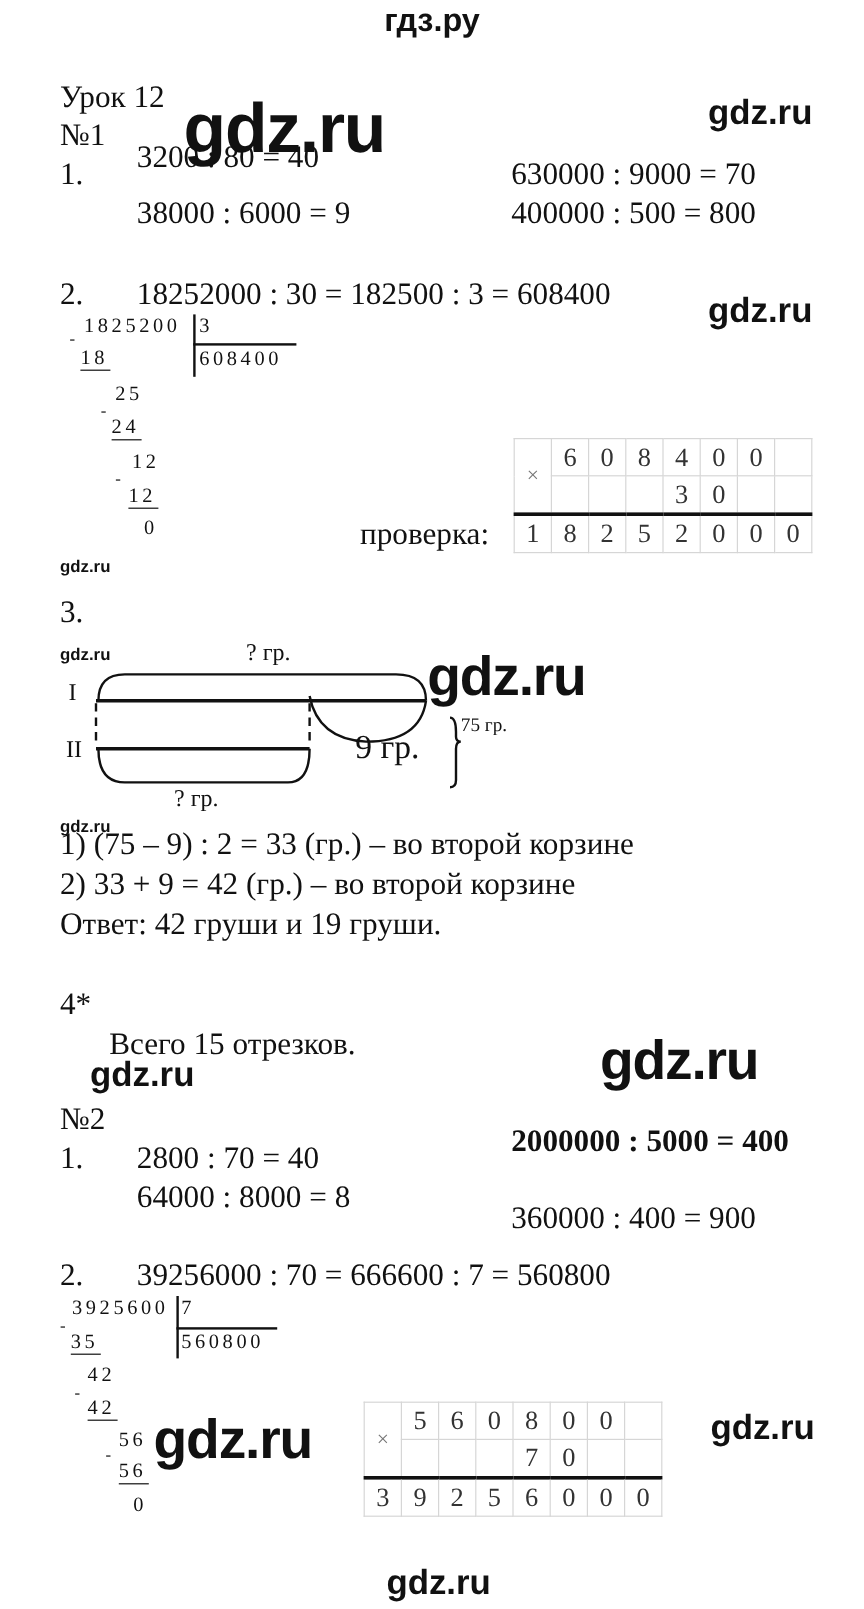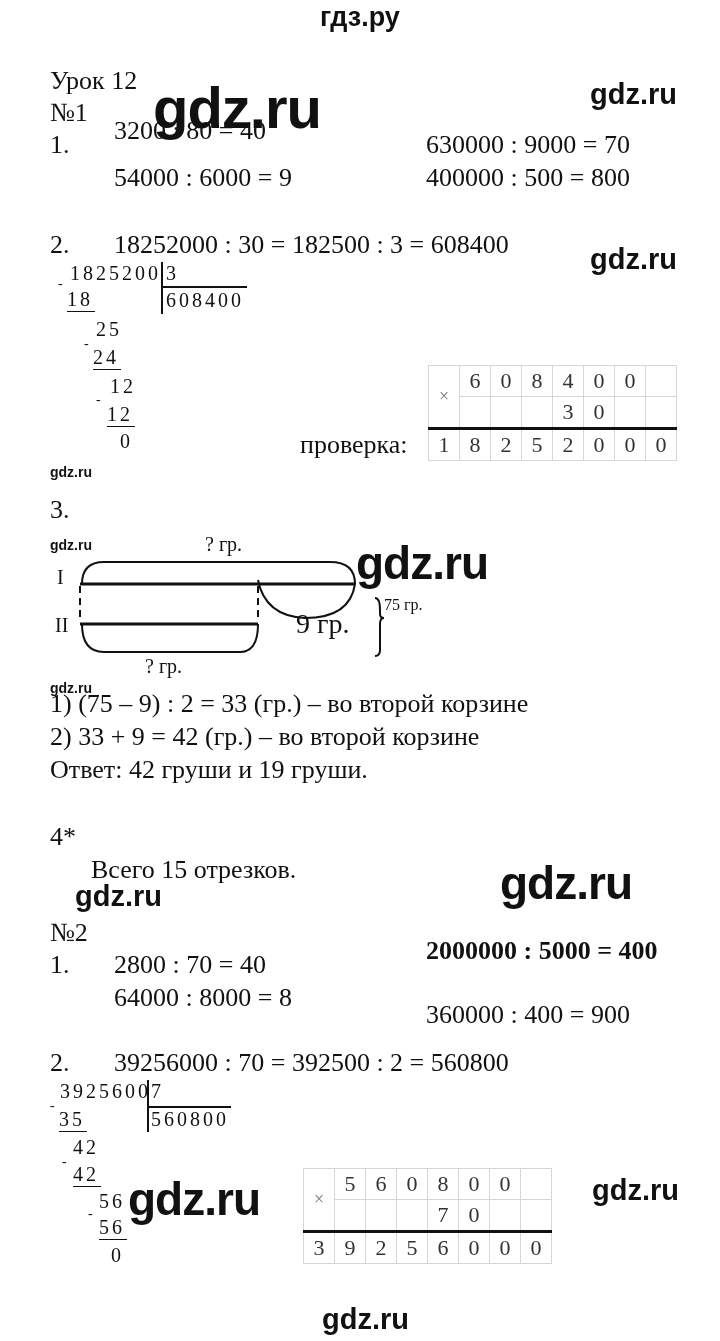--- a/index.html
+++ b/index.html
@@ -6,40 +6,40 @@
   body { width:720px; height:1341px; position:relative; overflow:hidden; color:#111; font-family:"Liberation Serif", serif; }
   .abs { position:absolute; white-space:nowrap; }
   .serif { font-family:"Liberation Serif", serif; }
   .sans { font-family:"Liberation Sans", sans-serif; font-weight:bold; }
   .wm-xl { font-size:58px; letter-spacing:-1px; }
   .wm-l { font-size:46px; letter-spacing:-1px; }
   .wm-m { font-size:29px; }
   .wm-xs { font-size:14px; }
   .txt { font-size:26px; }
   .bold { font-weight:normal; }
-  .ld { font-family:"Liberation Serif", serif; font-size:20px; letter-spacing:3px; }
+  .ld { font-family:"Liberation Serif", serif; font-size:17px; letter-spacing:3px; }
   .uline { border-bottom:1.5px solid #111; }
   .grid { position:absolute; border-collapse:collapse; font-family:"Liberation Serif", serif; font-size:22px; color:#333; }
   .grid td { width:30px; height:30px; border:1px solid #d6d6d6; text-align:center; padding:0; }
   .grid tr.res td { border-top:3px solid #111; }
   .grid td.x { color:#777; font-size:18px; }
 </style>
 </head>
 <body>
 
 <div class="abs sans wm-m" style="left:0;width:720px;text-align:center;top:2px;font-size:27px;">гдз.ру</div>
 
 <div class="abs serif bold txt" style="left:50px;top:66px;">Урок 12</div>
 <div class="abs sans wm-xl" style="left:153px;top:74px;">gdz.ru</div>
 <div class="abs sans wm-m" style="left:590px;top:78px;">gdz.ru</div>
 <div class="abs serif bold txt" style="left:50px;top:98px;">№1</div>
 
 <div class="abs txt" style="left:50px;top:130px;">1.</div>
 <div class="abs txt" style="left:114px;top:116px;">3200 : 80 = 40</div>
-<div class="abs txt" style="left:114px;top:163px;">54000 : 6000 = 9</div>
+<div class="abs txt" style="left:114px;top:163px;">38000 : 6000 = 9</div>
 <div class="abs txt" style="left:426px;top:130px;">630000 : 9000 = 70</div>
 <div class="abs txt" style="left:426px;top:163px;">400000 : 500 = 800</div>
 
 <div class="abs txt" style="left:50px;top:230px;">2.</div>
 <div class="abs txt" style="left:114px;top:230px;">18252000 : 30 = 182500 : 3 = 608400</div>
 <div class="abs sans wm-m" style="left:590px;top:243px;">gdz.ru</div>
 
 <div>
   <div class="abs ld" style="left:70px;top:262px;">1825200</div>
   <div class="abs" style="left:161px;top:262px;width:1.5px;height:52px;background:#111;"></div>
@@ -132,21 +132,21 @@
 <div class="abs sans wm-m" style="left:75px;top:880px;">gdz.ru</div>
 
 <div class="abs serif bold txt" style="left:50px;top:918px;">№2</div>
 <div class="abs txt" style="left:50px;top:950px;">1.</div>
 <div class="abs txt" style="left:114px;top:950px;">2800 : 70 = 40</div>
 <div class="abs txt" style="left:114px;top:983px;text-align:right;">64000 : 8000 = 8</div>
 <div class="abs txt" style="left:426px;top:1000px;">360000 : 400 = 900</div>
 <div class="abs txt" style="left:426px;top:936px;font-weight:bold;">2000000 : 5000 = 400</div>
 
 <div class="abs txt" style="left:50px;top:1048px;">2.</div>
-<div class="abs txt" style="left:114px;top:1048px;">39256000 : 70 = 392500 : 2 = 560800</div>
+<div class="abs txt" style="left:114px;top:1048px;">39256000 : 70 = 666600 : 7 = 560800</div>
 
 <div>
   <div class="abs ld" style="left:60px;top:1080px;">3925600</div>
   <div class="abs" style="left:147px;top:1080px;width:1.5px;height:52px;background:#111;"></div>
   <div class="abs ld" style="left:151px;top:1080px;">7</div>
   <div class="abs" style="left:147px;top:1106px;width:84px;height:1.5px;background:#111;"></div>
   <div class="abs ld" style="left:151px;top:1108px;">560800</div>
   <div class="abs ld" style="left:50px;top:1098px;font-size:14px;">-</div>
   <div class="abs ld uline" style="left:59px;top:1108px;padding-right:2px;">35</div>
   <div class="abs ld bold" style="left:73px;top:1136px;">42</div>

